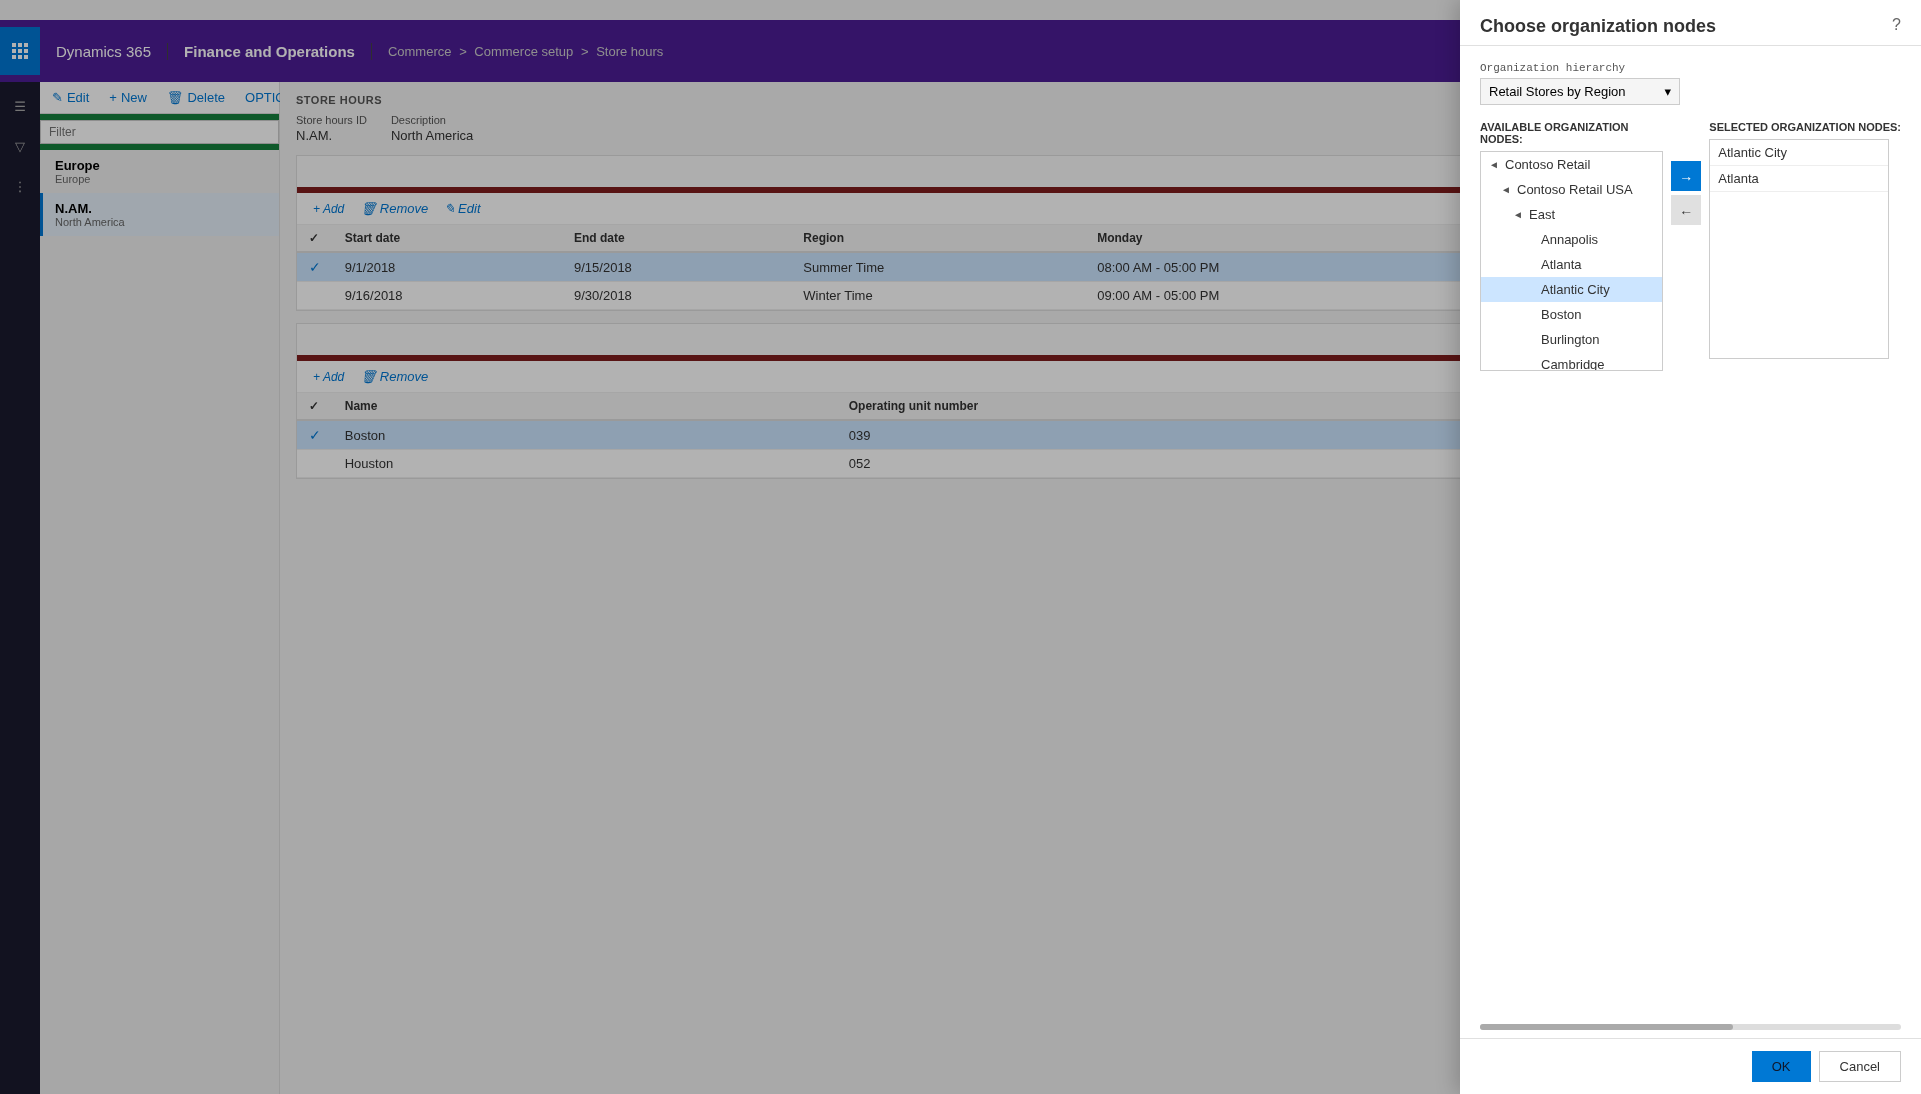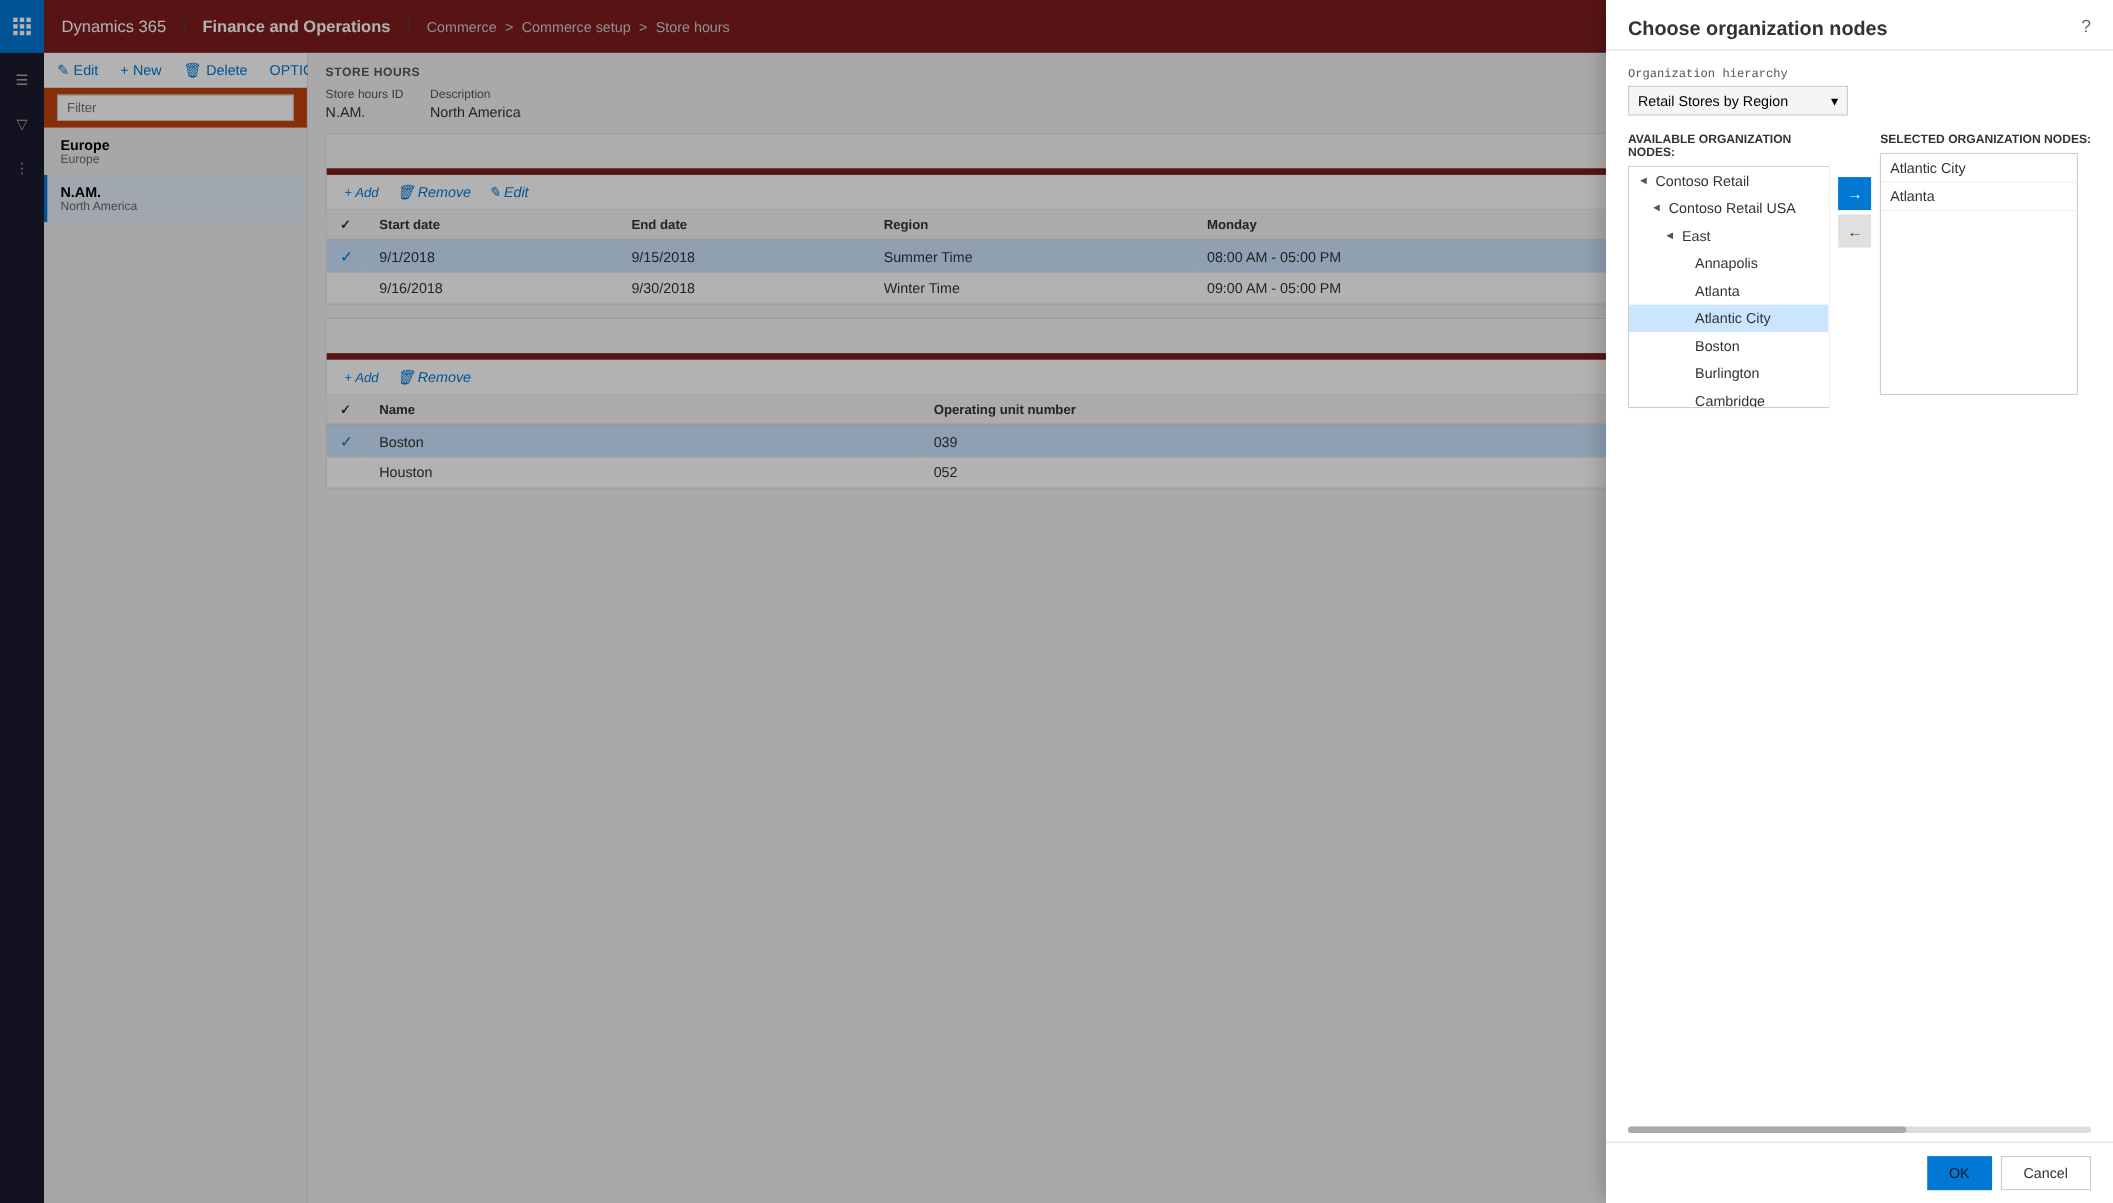--- a/index.html
+++ b/index.html
@@ -1,26 +1,27 @@
 <!DOCTYPE html>
 <html><head>
   <meta charset="utf-8">
   <style>
     * { box-sizing: border-box; margin: 0; padding: 0; font-family: 'Segoe UI', Arial, sans-serif; font-size: 13px; }
     body { background: #f3f3f3; overflow: hidden; }
 
     
     .topbar {
-      height: 48px;
-      background: #7f1d1d;
+      height: 62px;
+      background: #4c1d95;
       display: flex;
       align-items: center;
       color: white;
       position: relative;
       z-index: 100;
+      margin-top: 20px;
     }
     .topbar-grid {
       width: 40px;
       height: 48px;
       background: #0078d4;
       display: flex;
       align-items: center;
       justify-content: center;
       flex-shrink: 0;
     }
@@ -79,22 +80,22 @@
       padding: 6px 8px;
       display: flex;
       gap: 12px;
     }
     .toolbar-btn {
       display: flex; align-items: center; gap: 4px;
       color: #0078d4; cursor: pointer; font-size: 12px;
       background: none; border: none; padding: 2px 4px;
     }
     .filter-box {
-      padding: 6px 12px;
-      background: #c2410c;
+      padding: 6px 0;
+      background: #15803d;
     }
     .filter-input {
       width: 100%; padding: 4px 8px;
       border: 1px solid #ccc;
       background: white;
       font-size: 12px;
     }
     .nav-items { flex: 1; overflow-y: auto; }
     .nav-item {
       padding: 8px 12px;

